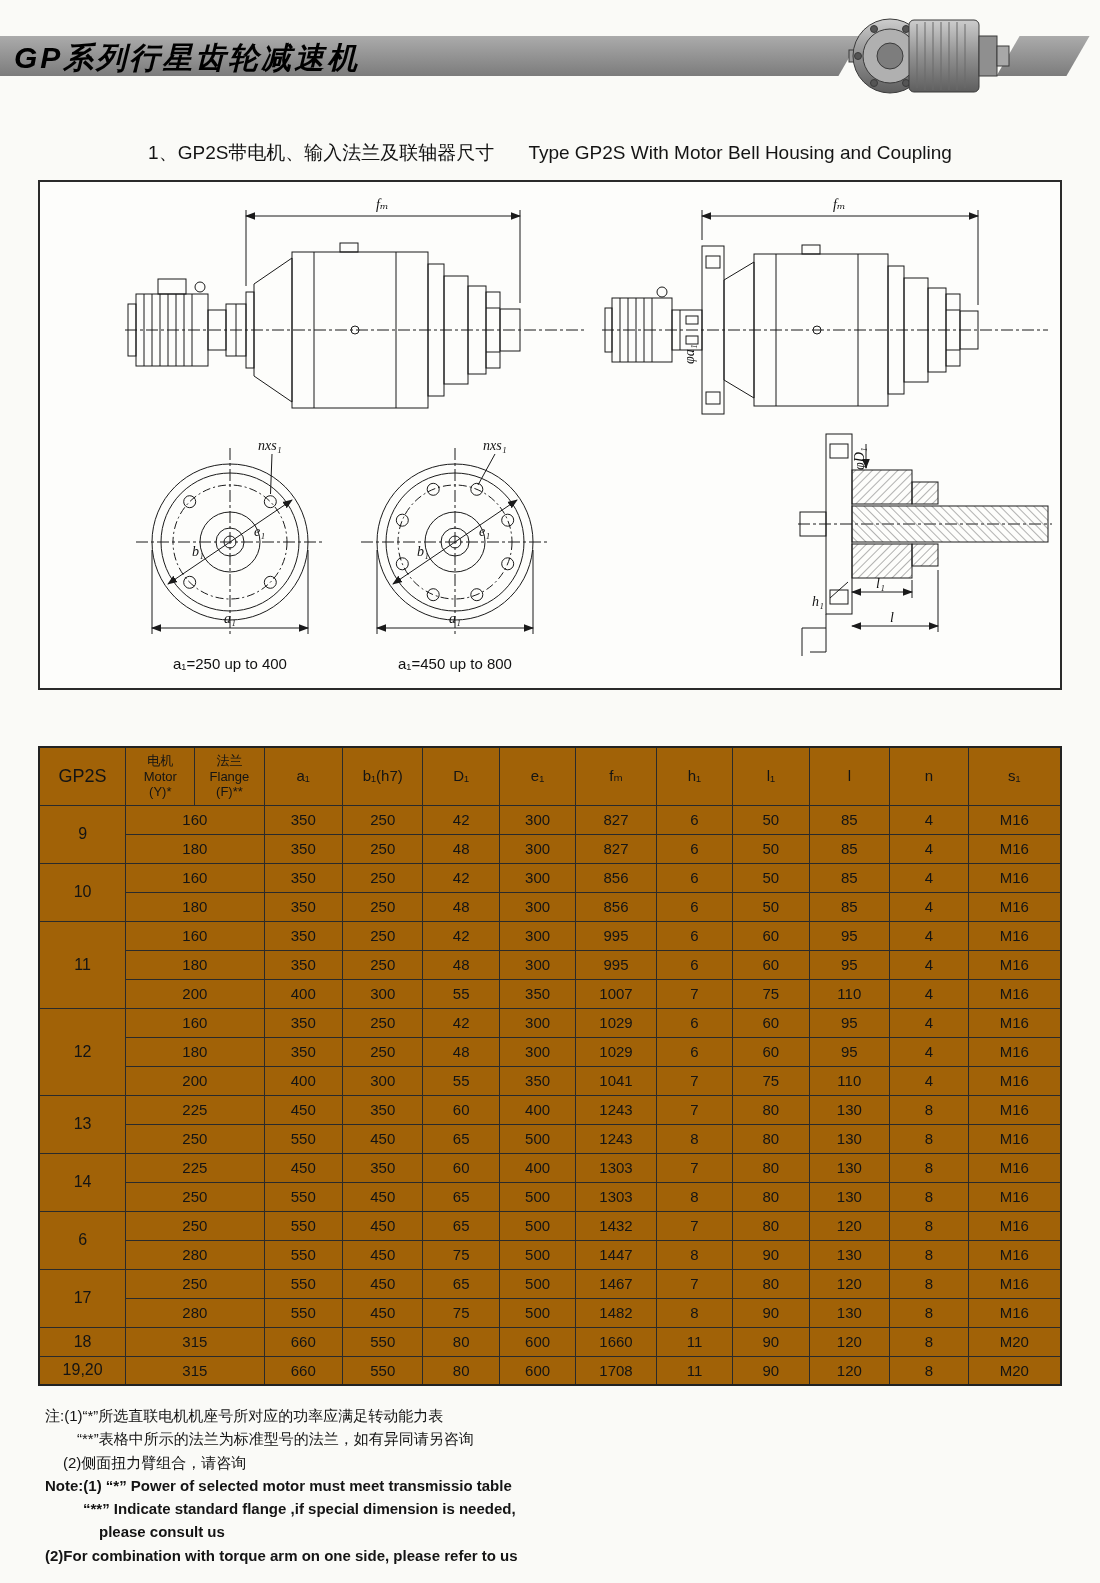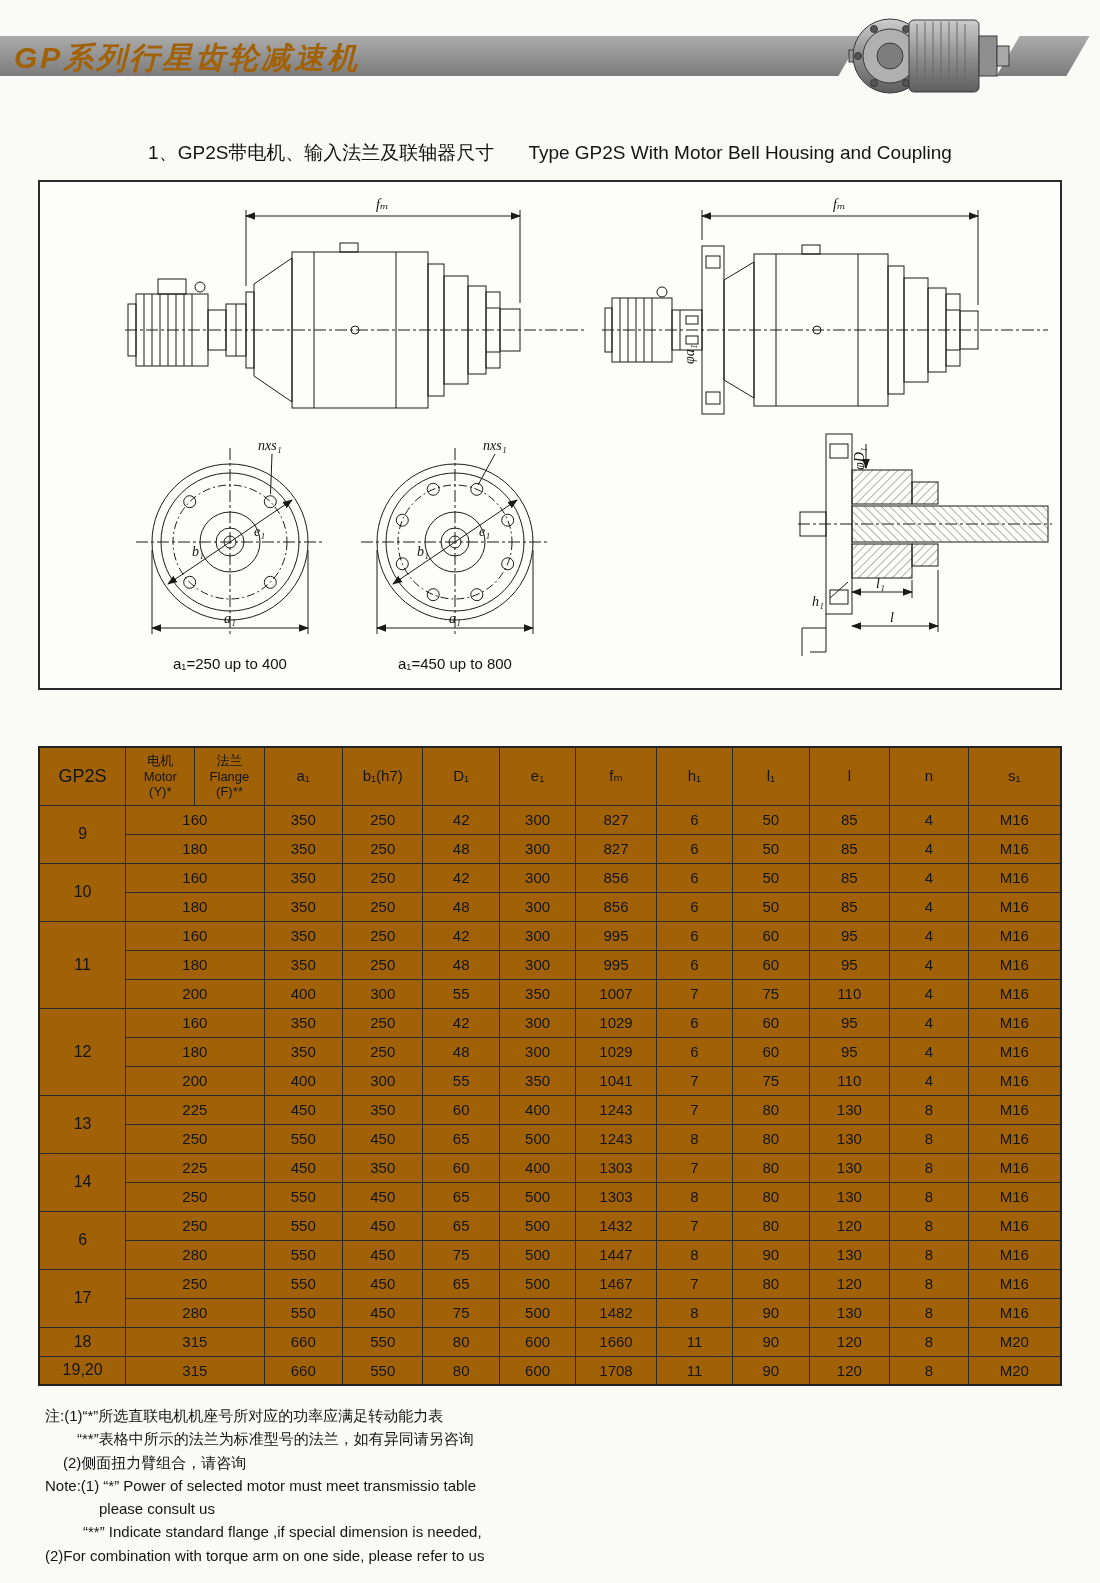--- a/index.html
+++ b/index.html
@@ -21,21 +21,21 @@
     transform:skewX(-30deg);
   }
   .stripe-right {
     position:absolute; left:1008px; top:36px; width:70px; height:40px;
     background:linear-gradient(180deg,#ababab,#7c7c7c);
     transform:skewX(-30deg);
   }
   .banner-title {
     position:absolute; left:14px; top:38px;
     font-size:30px; font-weight:bold; font-style:italic;
-    letter-spacing:3px; color:#a16207; white-space:nowrap;
+    letter-spacing:3px; color:#000000; white-space:nowrap;
   }
   .product { position:absolute; left:845px; top:8px; }
 
   
   .titles { text-align:center; margin-top:34px; }
   .title-1 { font-size:22px; font-weight:bold; }
   .title-2 { font-size:19px; margin-top:7px;text-align:center; }
   .tgap { display:inline-block; width:34px; }
 
   
@@ -62,21 +62,21 @@
   }
   .spec th { height:58px; white-space:pre-line; line-height:1.18; }
   .spec th.gp2s { font-size:18px; }
   .spec th.small { font-size:13px; }
   .spec td { height:29px; }
   .spec td.size-cell { font-size:16px; }
 
   
   .notes { display:flex; margin:18px 0 0 45px; font-size:15px;flex-direction:column; }
   .notes-zh { width:474px; }
-  .notes-en { width:545px; }
+  .notes-en { width:545px;font-weight:bold; }
   .note-line { line-height:1.55; }
   .zh-2 { padding-left:32px; }
   .zh-3 { padding-left:18px; }
   .en-2 { padding-left:38px; }
   .en-3 { padding-left:54px; }
 </style>
 </head>
 <body>
 
 <div class="page">
@@ -605,19 +605,19 @@
   </table>
 
   <div class="notes">
     <div class="notes-zh">
       <div class="note-line">注:(1)“*”所选直联电机机座号所对应的功率应满足转动能力表</div>
       <div class="note-line zh-2">“**”表格中所示的法兰为标准型号的法兰，如有异同请另咨询</div>
       <div class="note-line zh-3">(2)侧面扭力臂组合，请咨询</div>
     </div>
     <div class="notes-en">
       <div class="note-line">Note:(1) “*” Power of selected motor must meet transmissio table</div>
+      <div class="note-line en-2">“**” Indicate standard flange ,if special dimension is needed,</div>
       <div class="note-line en-3">please  consult us</div>
-      <div class="note-line en-2">“**” Indicate standard flange ,if special dimension is needed,</div>
       <div class="note-line">(2)For combination with torque arm on one side, please refer to us</div>
     </div>
   </div>
 
 </div>
 
 </body></html>

